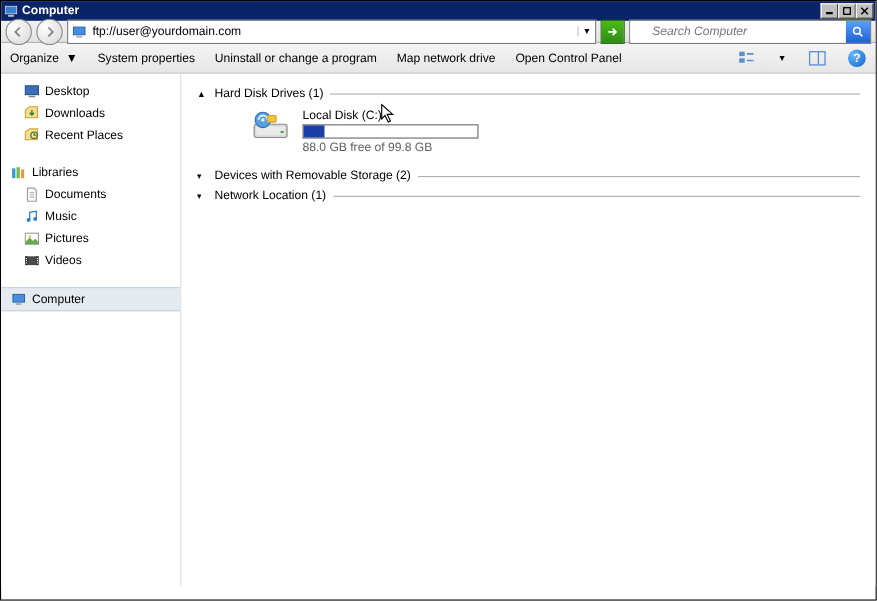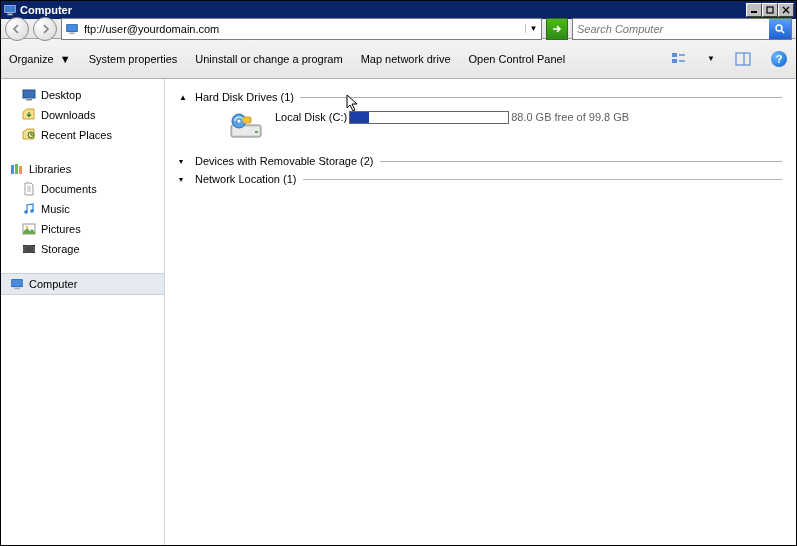--- a/index.html
+++ b/index.html
@@ -14,25 +14,25 @@
   
   
   .navbar { height: 20px; background: linear-gradient(#f0f0f0, #e4e4e4); border-bottom: 1px solid #a0a0a0; display: flex; align-items: center; padding: 2px 4px; gap: 4px; }
   .navbtn { width: 24px; height: 24px; border: 1px solid #8a8a8a; border-radius: 50%; background: radial-gradient(circle at 30% 30%, #fdfdfd, #d8d8d8); display: inline-flex; align-items: center; justify-content: center; color: #707070; font-size: 11px; cursor: default; }
   .addrwrap { flex: 1; display: flex; align-items: center; height: 22px; background: #fff; border: 1px solid #7a7a7a; }
   .addr-icon { width: 16px; height: 16px; margin: 0 2px; display: inline-flex; align-items: center; justify-content: center; }
   .addr-input { flex: 1; border: none; outline: none; font: inherit; padding: 0 2px; height: 18px; }
   .addr-dd { width: 16px; text-align: center; color: #000; font-size: 8px; cursor: default; border-left: 1px solid #c0c0c0; }
   .gobtn { width: 22px; height: 22px; background: linear-gradient(#4cbb17,#2e8b17); border: 1px solid #2e6e12; display: inline-flex; align-items: center; justify-content: center; color: #fff; font-weight: bold; font-size: 11px; cursor: default; }
   .searchwrap { width: 220px; display: flex; align-items: center; height: 22px; background: #fff; border: 1px solid #7a7a7a; }
-  .search-input { flex: 1; border: none; outline: none; font: inherit; padding: 0 4px; height: 18px; color: #808080; font-style: italic; }
+  .search-input { flex: 1; border: none; outline: none; font: inherit; padding: 0 20px; height: 18px; color: #808080; font-style: italic; }
   .searchbtn { width: 22px; height: 20px; background: linear-gradient(#5aa0ff,#1e60d4); display: inline-flex; align-items: center; justify-content: center; color: #fff; cursor: default; }
   
   
-  .cmdbar { height: 40px; background: linear-gradient(#f4f4f4,#e6e6e6); border-bottom: 1px solid #b0b0b0; display: flex; align-items: center; padding: 0 8px; gap: 18px; }
+  .cmdbar { height: 28px; background: linear-gradient(#f4f4f4,#e6e6e6); border-bottom: 1px solid #b0b0b0; display: flex; align-items: center; padding: 0 8px; gap: 18px; }
   .cmditem { color: #000; cursor: default; }
   .cmdspacer { flex: 1; }
   .cmdicon { width: 18px; height: 18px; display: inline-flex; align-items: center; justify-content: center; cursor: default; }
   .help-icon { width: 16px; height: 16px; border-radius: 50%; background: radial-gradient(circle at 30% 30%, #6ab7ff, #0a63c9); color: #fff; font-weight: bold; font-size: 11px; display: inline-flex; align-items: center; justify-content: center; }
   
   
   .body { display: flex; height: calc(546px - 18px - 32px - 28px - 2px); }
   .sidebar { width: 164px; background: #fff; border-right: 1px solid #d4d4d4; overflow: auto; padding: 6px 0; }
   .navgroup { margin-bottom: 14px; }
   .navhdr { display: flex; align-items: center; padding: 2px 8px; gap: 4px; cursor: default; }
@@ -43,21 +43,21 @@
   .navitem.selected { background: #e5e9f0; border-top: 1px solid #c9d2e0; border-bottom: 1px solid #c9d2e0; }
   .navroot { padding: 2px 8px; display: flex; align-items: center; gap: 4px; cursor: default; margin-bottom: 14px; }
   
   .content { flex: 1; padding: 8px 14px; overflow: auto; background: #fff; }
   .grouphdr { display: flex; align-items: center; gap: 6px; color: #000; margin: 4px 0 6px 0; cursor: default; }
   .grouphdr .caret { font-size: 8px; width: 10px; }
   .grouphdr .line { flex: 1; height: 1px; background: #b0b0b0; }
   
   .drive { display: flex; gap: 10px; padding: 2px 0 10px 50px; }
   .drive-icon { width: 36px; height: 30px; display: inline-flex; align-items: center; justify-content: center; }
-  .drive-info { display: flex; flex-direction: row; gap: 2px; }
+  .drive-info { display: flex; flex-direction: column; gap: 2px; }
   .drive-name { }
   .capacity { width: 160px; height: 13px; border: 1px solid #666; background: #fff; position: relative; }
   .capacity .used { position: absolute; left: 0; top: 0; bottom: 0; background: #1c3ea8; }
   .drive-free { color: #606060; }
   
   .cursor { position: absolute; left: 346px; top: 94px; pointer-events: none; }
 </style>
 </head>
 <body>
 
@@ -239,21 +239,21 @@
                 <rect x="1" y="3" width="2" height="8" fill="#2a2a2a"></rect>
                 <rect x="11" y="3" width="2" height="8" fill="#2a2a2a"></rect>
                 <circle cx="2" cy="5" r="0.6" fill="#fff"></circle>
                 <circle cx="2" cy="7" r="0.6" fill="#fff"></circle>
                 <circle cx="2" cy="9" r="0.6" fill="#fff"></circle>
                 <circle cx="12" cy="5" r="0.6" fill="#fff"></circle>
                 <circle cx="12" cy="7" r="0.6" fill="#fff"></circle>
                 <circle cx="12" cy="9" r="0.6" fill="#fff"></circle>
               </svg>
             </span>
-          <span>Storage</span>
+          <span>Videos</span>
         </div>
       </div>
     </div>
 
     <div class="navitem selected" style="margin-left:0;padding-left:8px;">
       <span class="ic">
           <svg width="14" height="14" viewBox="0 0 16 16">
             <rect x="2" y="3" width="12" height="8" fill="#4a8de0" stroke="#2362a8"></rect>
             <rect x="5" y="12" width="6" height="2" fill="#b0b0b0"></rect>
           </svg>

